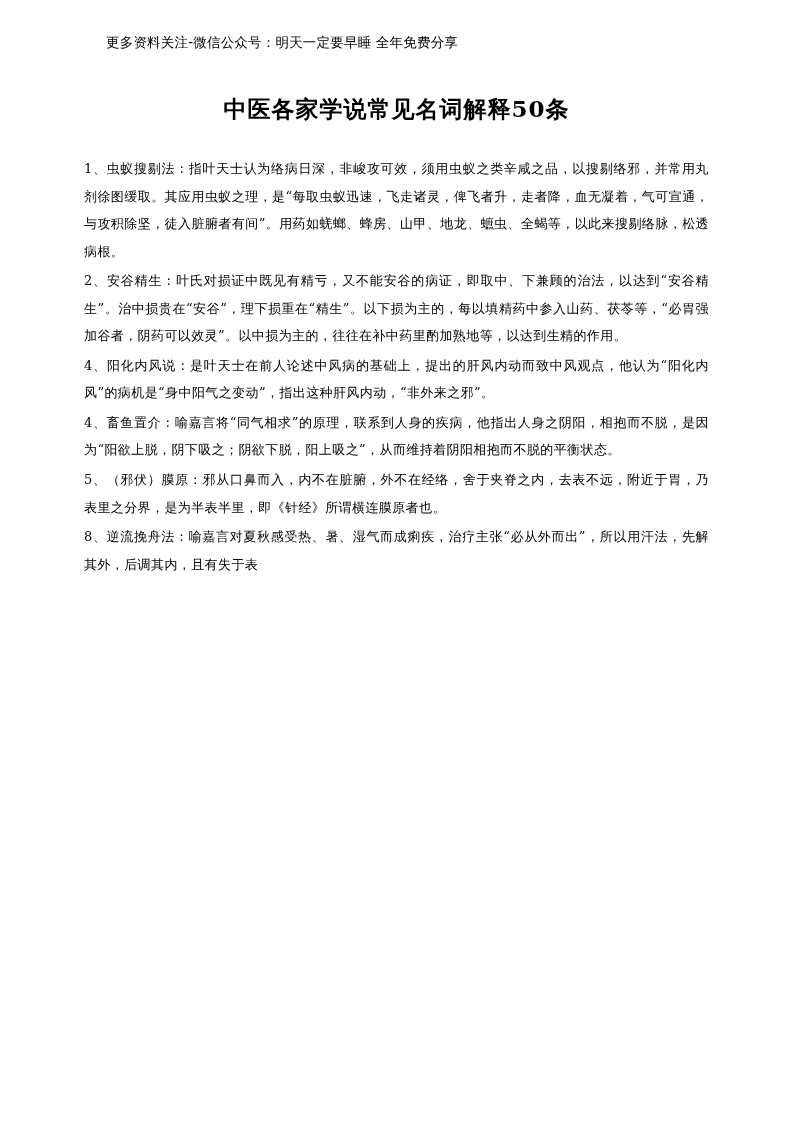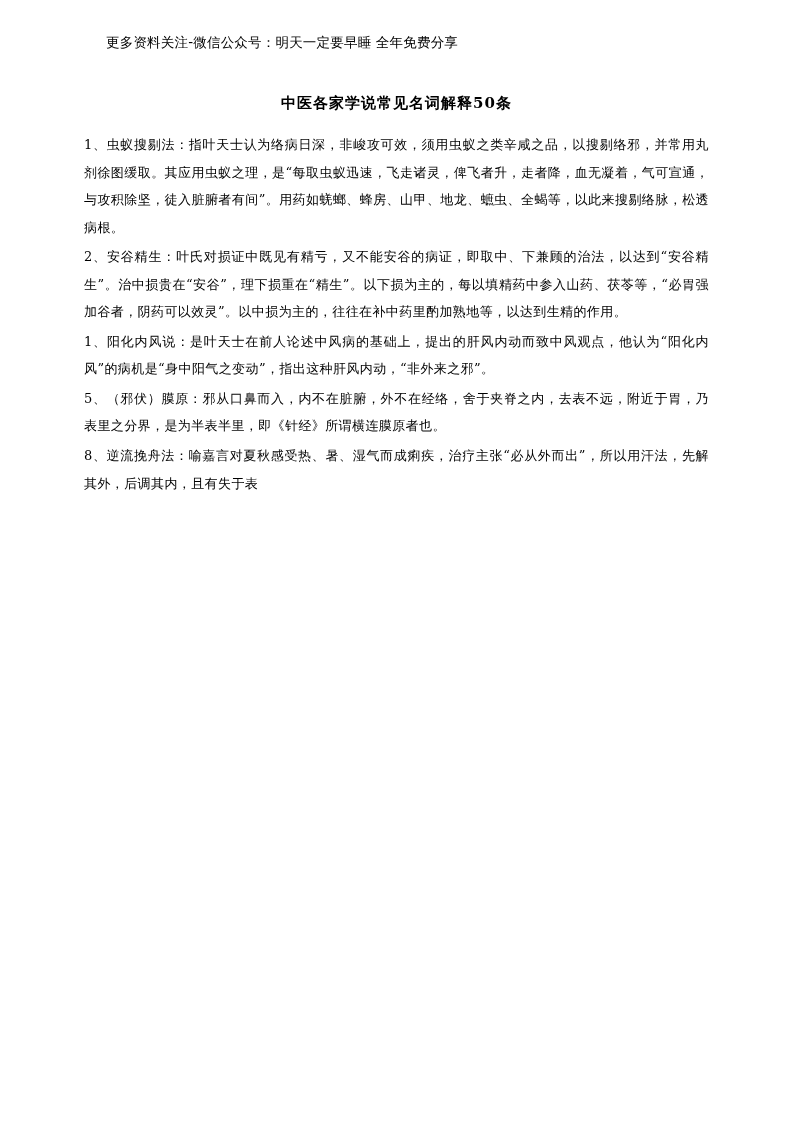--- a/index.html
+++ b/index.html
@@ -25,24 +25,24 @@
   .header-note {
     font-family: "DejaVu Sans", "Liberation Sans", sans-serif;
     font-size: 13.5px;
     letter-spacing: 0.2px;
     text-align: left;
     margin: 4px 0 0 22px;
     white-space: nowrap;
   }
   .doc-title {
     text-align: center;
-    font-size: 15px;
+    font-size: 23px;
     font-weight: bold;
     margin-top: 42px;
-    margin-bottom: 18px;
+    margin-bottom: 30px;
     letter-spacing: 1px;
     font-family: "DejaVu Serif", "Liberation Serif", serif;
   }
   .body-text p {
     font-size: 13px;
     line-height: 2.12;
     margin: 0 0 2px 0;
     text-align: justify;
     text-justify: inter-ideograph;
     letter-spacing: 0.4px;
@@ -56,18 +56,19 @@
 
 <div class="page">
 
   <div class="header-note">更多资料关注-微信公众号：明天一定要早睡 全年免费分享</div>
 
   <h1 class="doc-title">中医各家学说常见名词解释50条</h1>
 
   <div class="body-text">
     <p>1、虫蚁搜剔法：指叶天士认为络病日深，非峻攻可效，须用虫蚁之类辛咸之品，以搜剔络邪，并常用丸剂徐图缓取。其应用虫蚁之理，是“每取虫蚁迅速，飞走诸灵，俾飞者升，走者降，血无凝着，气可宣通，与攻积除坚，徒入脏腑者有间”。用药如蜣螂、蜂房、山甲、地龙、蟅虫、全蝎等，以此来搜剔络脉，松透病根。</p>
     <p>2、安谷精生：叶氏对损证中既见有精亏，又不能安谷的病证，即取中、下兼顾的治法，以达到“安谷精生”。治中损贵在“安谷”，理下损重在“精生”。以下损为主的，每以填精药中参入山药、茯苓等，“必胃强加谷者，阴药可以效灵”。以中损为主的，往往在补中药里酌加熟地等，以达到生精的作用。</p>
-    <p>1、阳化内风说：是叶天士在前人论述中风病的基础上，提出的肝风内动而致中风观点，他认为“阳化内风”的病机是“身中阳气之变动”，指出这种肝风内动，“非外来之邪”。</p>
+    <p>4、阳化内风说：是叶天士在前人论述中风病的基础上，提出的肝风内动而致中风观点，他认为“阳化内风”的病机是“身中阳气之变动”，指出这种肝风内动，“非外来之邪”。</p>
+    <p>4、畜鱼置介：喻嘉言将“同气相求”的原理，联系到人身的疾病，他指出人身之阴阳，相抱而不脱，是因为“阳欲上脱，阴下吸之；阴欲下脱，阳上吸之”，从而维持着阴阳相抱而不脱的平衡状态。</p>
     <p>5、（邪伏）膜原：邪从口鼻而入，内不在脏腑，外不在经络，舍于夹脊之内，去表不远，附近于胃，乃表里之分界，是为半表半里，即《针经》所谓横连膜原者也。</p>
     <p>8、逆流挽舟法：喻嘉言对夏秋感受热、暑、湿气而成痢疾，治疗主张“必从外而出”，所以用汗法，先解其外，后调其内，且有失于表</p>
   </div>
 
 </div>
 
 </body></html>

